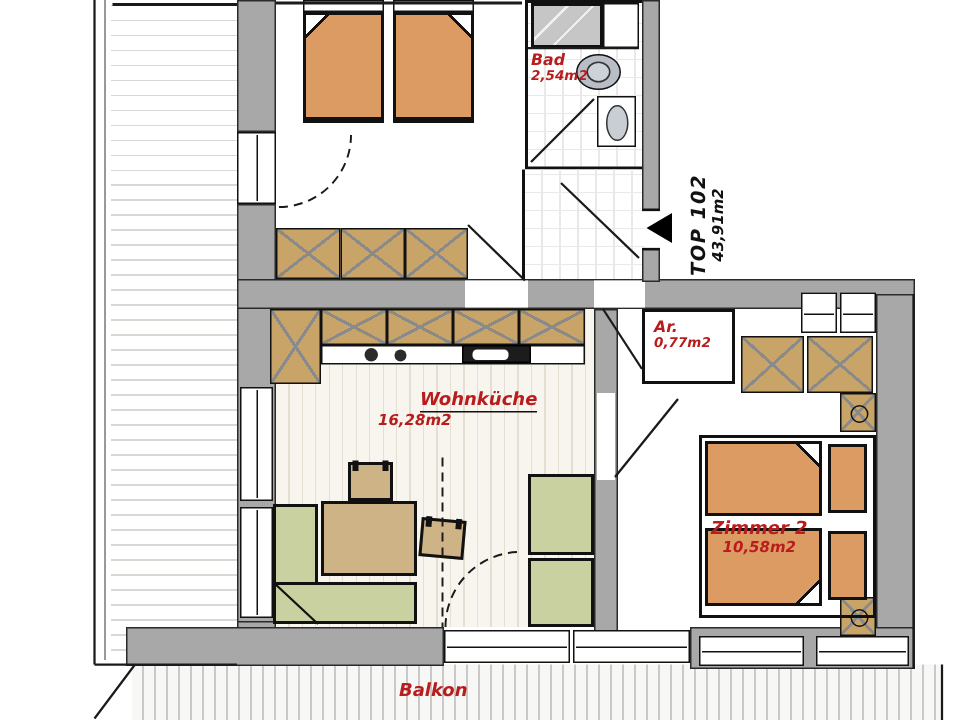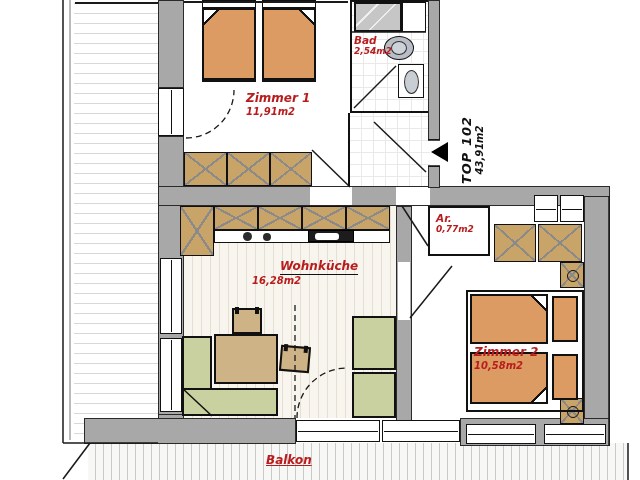--- a/index.html
+++ b/index.html
@@ -171,41 +171,37 @@
     <line x1="182" y1="388" x2="212" y2="416" stroke="#111" stroke-width="1.5"></line>
     <path d="M186,138 A48,48 0 0 0 234,90" fill="none" stroke="#1a1a1a" stroke-width="1.3" stroke-dasharray="6 4"></path>
     <path d="M297,418 A50,50 0 0 1 347,368" fill="none" stroke="#1a1a1a" stroke-width="1.3" stroke-dasharray="6 4"></path>
     <line x1="295" y1="305" x2="295" y2="418" stroke="#1a1a1a" stroke-width="1.3" stroke-dasharray="6 4"></line>
     <line x1="428" y1="140" x2="440" y2="140" stroke="#111" stroke-width="1.5"></line>
     <line x1="428" y1="166" x2="440" y2="166" stroke="#111" stroke-width="1.5"></line>
     <polygon points="448,142 448,162 431,152" fill="#000"></polygon>
     <line x1="609" y1="196" x2="609" y2="446" stroke="#1a1a1a" stroke-width="1.5"></line>
   </svg>
 
-  <div class="a lbl" style="left:246px;top:92px;">
-    <div class="nm">Zimmer 1</div>
-    <div class="ar">11,91m2</div>
-  </div>
   <div class="a lbl small" style="left:354px;top:34px;">
     <div class="nm">Bad</div>
     <div class="ar">2,54m2</div>
   </div>
   <div class="a lbl small" style="left:436px;top:212px;">
     <div class="nm">Ar.</div>
     <div class="ar">0,77m2</div>
   </div>
   <div class="a lbl underline" style="left:252px;top:256px;">
     <div class="nm">Wohnküche</div>
     <div class="ar">16,28m2</div>
   </div>
-  <div class="a lbl" style="left:474px;top:346px;">
+  <div class="a lbl" style="left:474px;top:346px;text-align:center;">
     <div class="nm">Zimmer 2</div>
     <div class="ar">10,58m2</div>
   </div>
-  <div class="a lbl" style="left:266px;top:454px;text-decoration:underline;">
+  <div class="a lbl" style="left:266px;top:454px;">
     <div class="nm">Balkon</div>
   </div>
   <div class="a toplbl" style="left:417px;top:130px;width:110px;height:40px;">
     <div class="nm">TOP 102</div>
     <div class="ar">43,91m2</div>
   </div>
 
 </div>
 
 </body></html>

